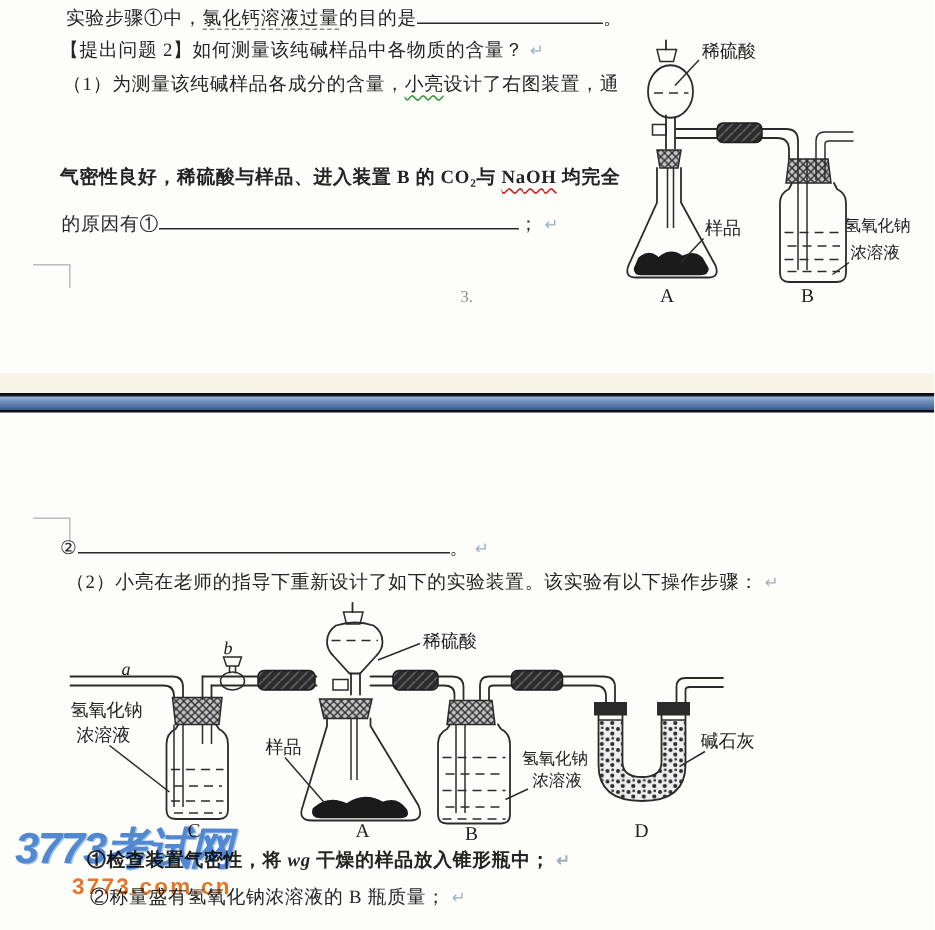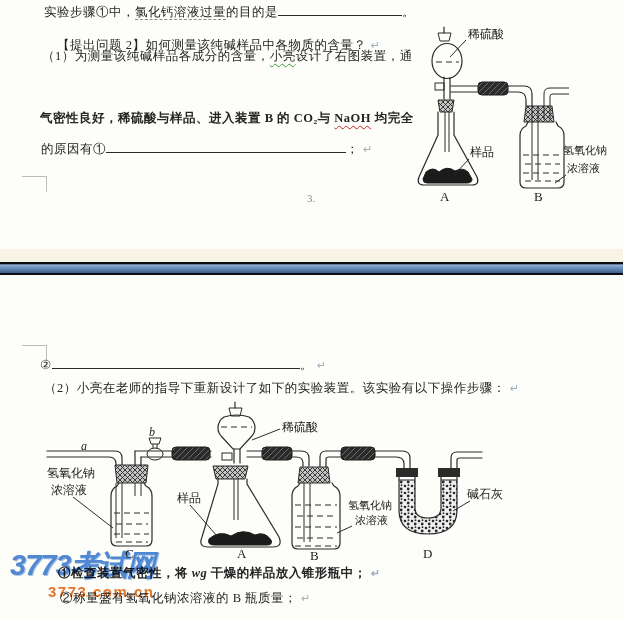--- a/index.html
+++ b/index.html
@@ -37,21 +37,21 @@
 </style>
 </head>
 <body>
 
 <div id="canvas">
 
   <div class="line" style="left:44px;top:3px;">
     <span>实验步骤①中，</span><span class="marked-dash">氯化钙溶液过量</span><span>的目的是</span><span class="blank w124"></span><span>。</span>
   </div>
 
-  <div class="line" style="left:40px;top:37px;margin-left:17px;">
+  <div class="line" style="left:40px;top:25px;">
     <span>【提出问题 2】如何测量该纯碱样品中各物质的含量？</span><span class="pil">↵</span>
   </div>
 
   <div class="line" style="left:42px;top:48px;">
     <span>（1）为测量该纯碱样品各成分的含量，</span><span class="marked-green">小亮</span><span>设计了右图装置，通</span>
   </div>
 
 
   <div class="line" style="left:40px;top:110px;font-weight:bold;">
     <span>气密性良好，稀硫酸与样品、进入装置 B 的 CO₂与 </span><span class="marked-red">NaOH</span><span> 均完全</span>

